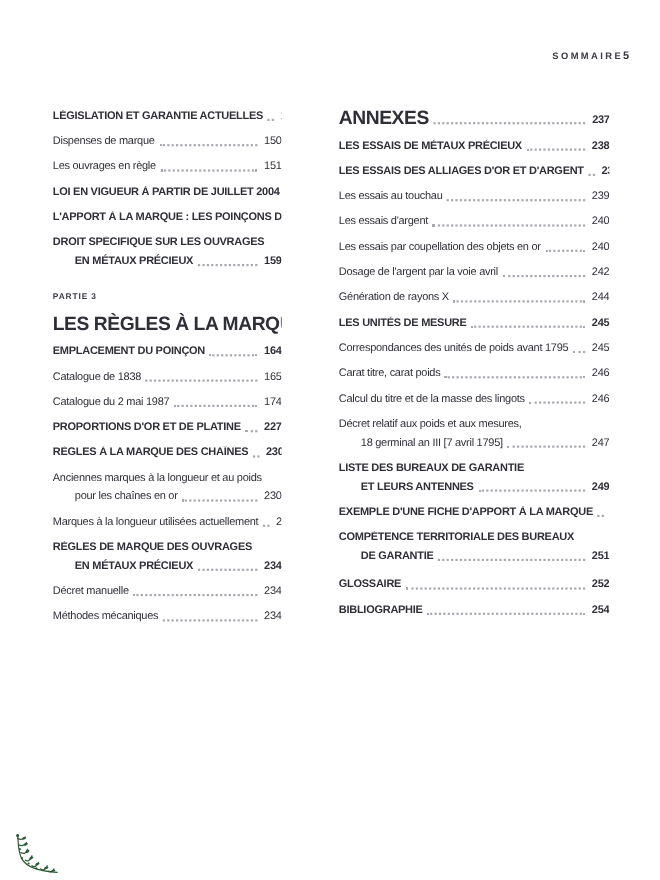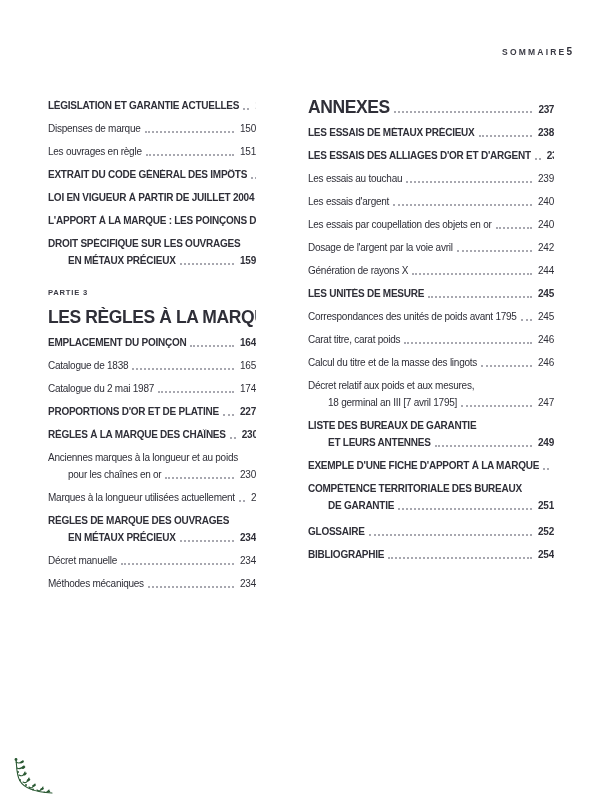--- a/index.html
+++ b/index.html
@@ -82,27 +82,20 @@
           <span class="lbl">Dispenses de marque</span>
           <span class="leader"></span>
           <span class="pg">150</span>
         </div>
       </div>
       <div class="entry regular">
         <div class="line">
           <span class="lbl">Les ouvrages en règle</span>
           <span class="leader"></span>
           <span class="pg">151</span>
-        </div>
-      </div>
-      <div class="entry bold">
-        <div class="line">
-          <span class="lbl">EXTRAIT DU CODE GÉNÉRAL DES IMPÔTS</span>
-          <span class="leader"></span>
-          <span class="pg">153</span>
         </div>
       </div>
       <div class="entry bold">
         <div class="line">
           <span class="lbl">LOI EN VIGUEUR À PARTIR DE JUILLET 2004</span>
           <span class="leader"></span>
           <span class="pg">154</span>
         </div>
       </div>
       <div class="entry bold">

